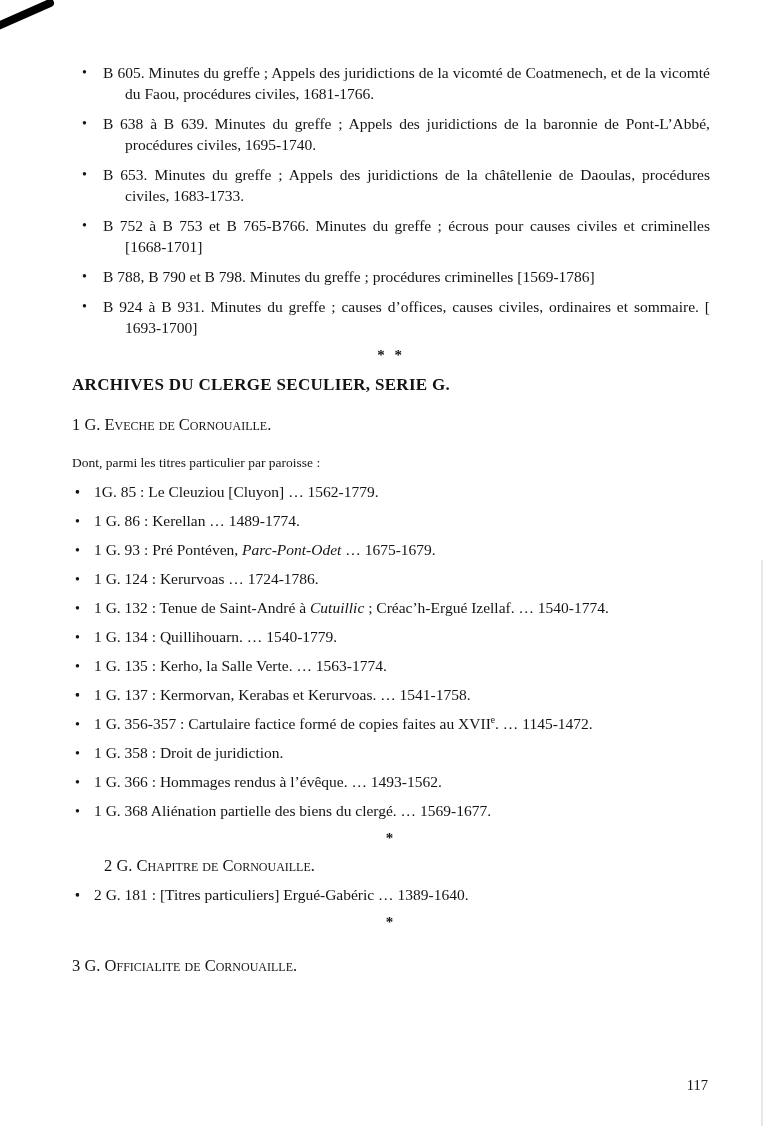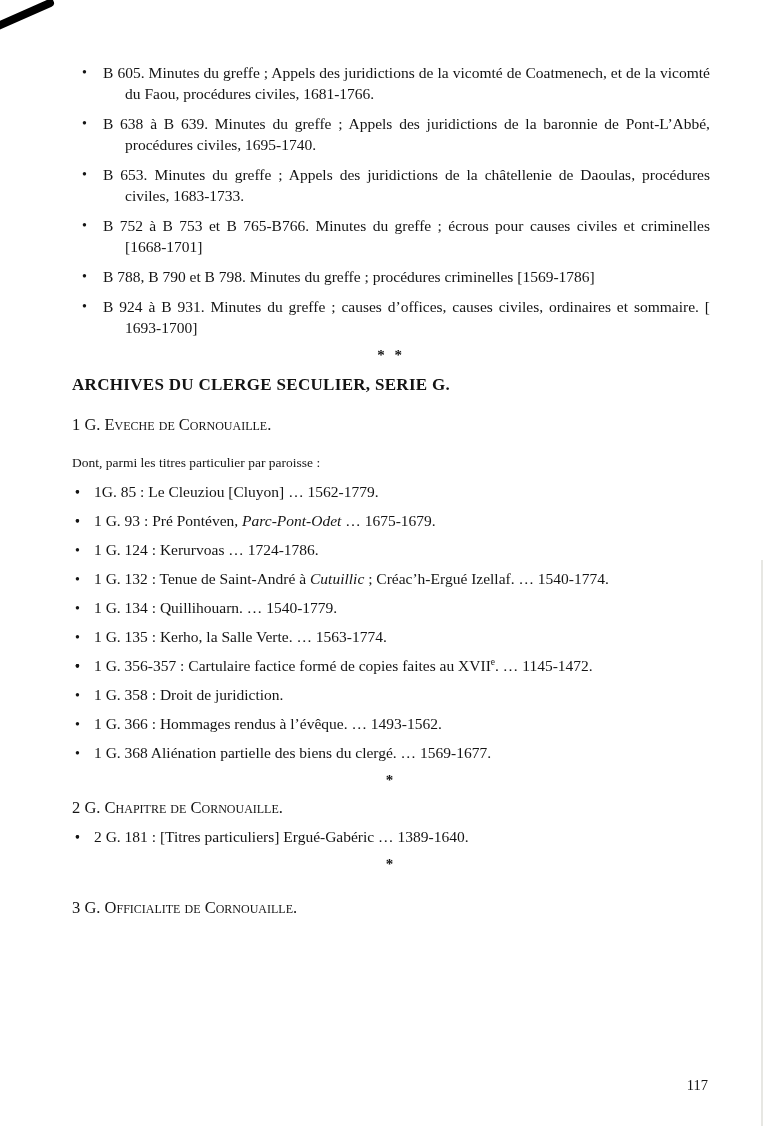--- a/index.html
+++ b/index.html
@@ -40,21 +40,21 @@
   .sep-2g { margin-top:0; }
 
   h1.heading {
     text-align:left; font-size:17px; font-weight:bold;
     margin:8px 0 0 0; letter-spacing:0.3px; height:22px;
   }
   h2.section-title {
     font-variant:small-caps; font-weight:normal;
     font-size:16.5px; margin:18px 0 0 0; height:20px;
   }
-  h2.t-2g { margin-top:6px; }
+  h2.t-2g { margin-top:6px;margin-left:32px; }
   h2.t-3g { margin-top:22px; }
   p.intro { font-size:13.5px; margin:20px 0 0 0; height:17px; }
 
   .g-list { margin-left:3px; margin-top:10px; }
   .g-list li {
     padding-left:19px;
     font-size:15.5px; line-height:20px;
     margin-bottom:9px;
     white-space:nowrap;
   }
@@ -92,28 +92,28 @@
     <div class="sep">* *</div>
 
     <h1 class="heading">ARCHIVES DU CLERGE SECULIER, SERIE G.</h1>
 
     <section>
       <h2 class="section-title">1 G. Eveche de Cornouaille.</h2>
       <p class="intro">Dont, parmi les titres particulier par paroisse :</p>
       <ul class="g-list">
           <li><span class="bullet">•</span></li>
           <li><span class="bullet">•</span><span class="li-text"><span>1G. 85 : Le Cleuziou [Cluyon] … 1562-1779.</span></span></li>
-          <li><span class="bullet">•</span></li>
+          <li><span class="bullet">•</span><span class="li-text"><span>1 G. 86 : Kerellan … 1489-1774.</span></span></li>
           <li><span class="bullet">•</span><span class="li-text"><span>1 G. 93 : Pré Pontéven, </span><span style="font-style: italic;">Parc-Pont-Odet</span><span> … 1675-1679.</span></span></li>
           <li><span class="bullet">•</span><span class="li-text"><span>1 G. 124 : Kerurvoas … 1724-1786.</span></span></li>
           <li><span class="bullet">•</span><span class="li-text"><span>1 G. 132 : Tenue de Saint-André à </span><span style="font-style: italic;">Cutuillic</span><span> ; Créac’h-Ergué Izellaf. … 1540-1774.</span></span></li>
           <li><span class="bullet">•</span><span class="li-text"><span>1 G. 134 : Quillihouarn. … 1540-1779.</span></span></li>
           <li><span class="bullet">•</span><span class="li-text"><span>1 G. 135 : Kerho, la Salle Verte. … 1563-1774.</span></span></li>
           <li><span class="bullet">•</span></li>
-          <li><span class="bullet">•</span></li>
+          <li><span class="bullet">•</span><span class="li-text"><span>1 G. 137 : Kermorvan, Kerabas et Kerurvoas. … 1541-1758.</span></span></li>
           <li><span class="bullet">•</span><span class="li-text"><span>1 G. 356-357 : Cartulaire factice formé de copies faites au XVII</span><sup>e</sup><span>. … 1145-1472.</span></span></li>
           <li><span class="bullet">•</span><span class="li-text"><span>1 G. 358 : Droit de juridiction.</span></span></li>
           <li><span class="bullet">•</span><span class="li-text"><span>1 G. 366 : Hommages rendus à l’évêque. … 1493-1562.</span></span></li>
           <li><span class="bullet">•</span><span class="li-text"><span>1 G. 368 Aliénation partielle des biens du clergé. … 1569-1677.</span></span></li>
         </ul>
     </section>
 
     <div class="sep sep-1g">*</div>
 
     <section>

